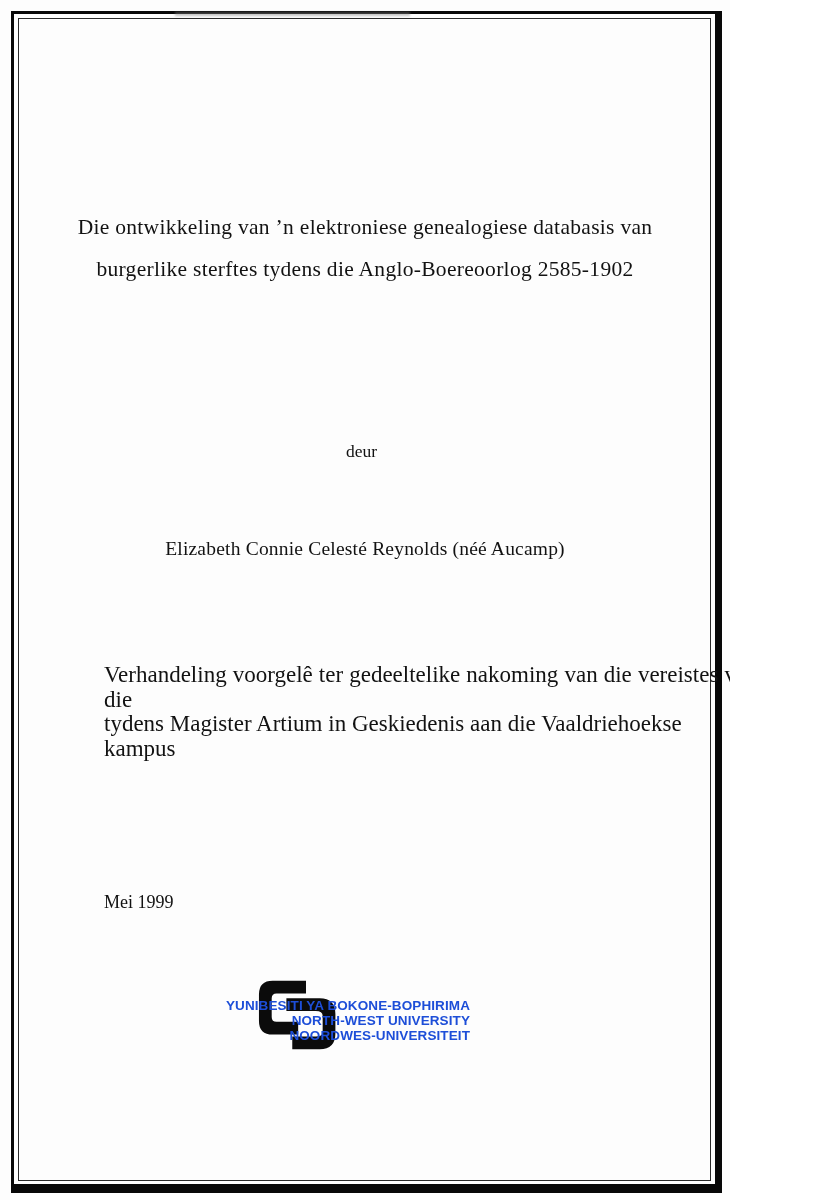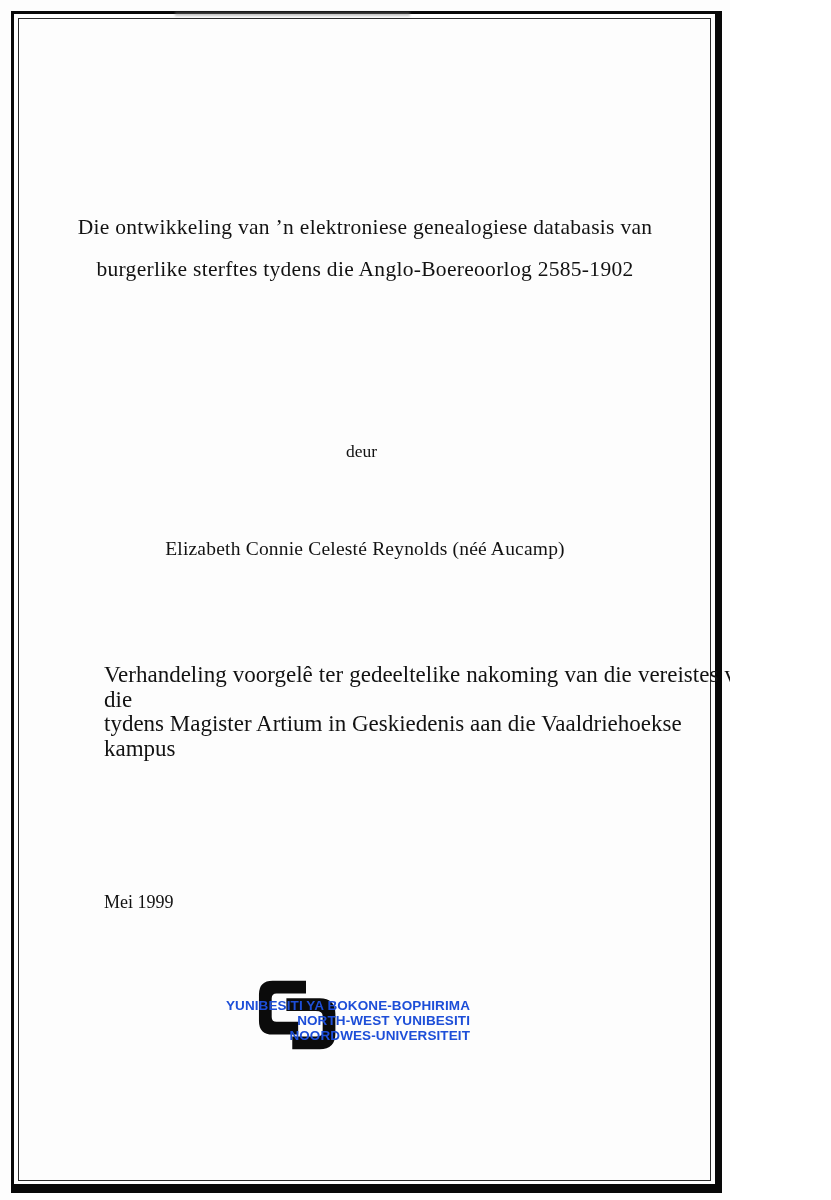--- a/index.html
+++ b/index.html
@@ -119,17 +119,17 @@
     <div>Mei 1999</div>
   </div>
 
   <svg class="logo-mark" viewBox="0 0 100 74" xmlns="http://www.w3.org/2000/svg" aria-hidden="true">
     <path fill="#0b0b0b" d="M50,2 L16,2 Q2,2 2,16 L2,43 Q2,57 16,57 L42,57 L42,44 L20,44 Q15,44 15,39 L15,20 Q15,15 20,15 L50,15 Z"></path>
     <path fill="#0b0b0b" d="M30,20 L64,20 Q80,20 80,36 L80,56 Q80,72 64,72 L36,72 L36,59 L60,59 Q67,59 67,54 L67,38 Q67,33 60,33 L30,33 Z"></path>
   </svg>
 
   <div class="logo-text">
     <div>YUNIBESITI YA BOKONE-BOPHIRIMA</div>
-    <div>NORTH-WEST YUNIBESITI</div>
+    <div>NORTH-WEST UNIVERSITY</div>
     <div>NOORDWES-UNIVERSITEIT</div>
   </div>
 
 </div>
 
 </body></html>

